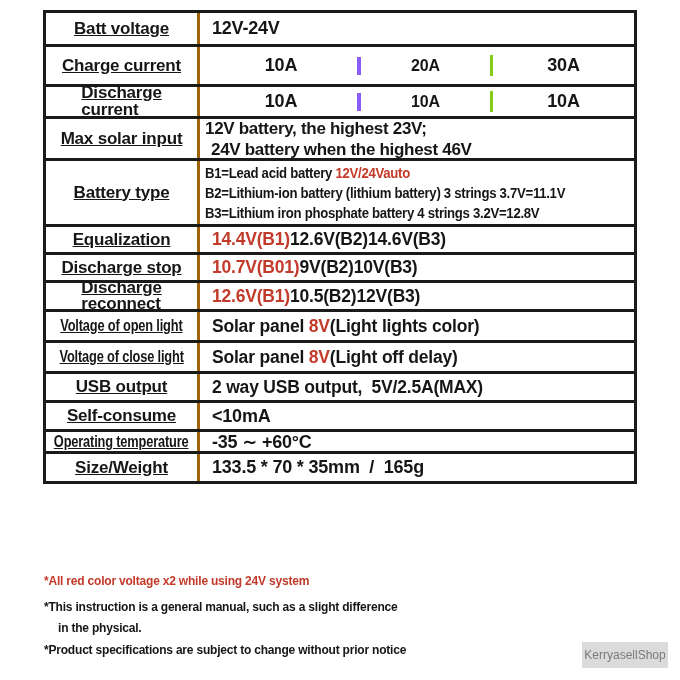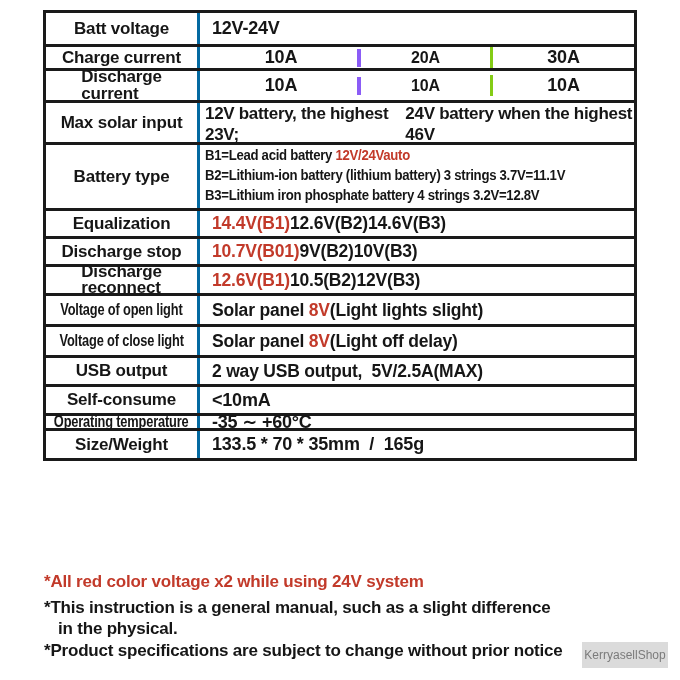--- a/index.html
+++ b/index.html
@@ -8,46 +8,46 @@
     font-family:"Liberation Sans","DejaVu Sans",sans-serif;
     font-weight:bold; color:#161616; overflow:hidden;
   }
   .spec-table {
     position:absolute; left:43px; top:10px; width:594px;
     border:3px solid #1a1a1a; box-sizing:border-box; background:#fff;
   }
   .trow { display:flex; align-items:stretch; border-top:3px solid #1a1a1a; box-sizing:border-box; }
   .trow.first { border-top:none; }
   .lcell {
-    flex:0 0 154px; width:154px; border-right:3px solid #0369a1; box-sizing:border-box;
+    flex:0 0 154px; width:154px; border-right:3px solid #a16207; box-sizing:border-box;
     display:flex; align-items:center; justify-content:center; text-align:center;
-    font-size:17px; letter-spacing:-0.2px;
+    font-size:17px; letter-spacing:-0.2px;text-decoration:underline;
   }
   .vcell {
     flex:1; display:flex; align-items:center; padding-left:12px; box-sizing:border-box;
     font-size:18px; letter-spacing:-0.2px;
   }
   .vcell.nopad { padding-left:5px; }
   .col-a { flex:0 0 152px; display:flex; align-items:center; justify-content:center; font-size:18px; }
   .col-b { flex:0 0 133px; display:flex; align-items:center; justify-content:center; font-size:16px;
            border-left:4px solid #8b5cf6; box-sizing:border-box; }
   .col-c { flex:1; display:flex; align-items:center; justify-content:center; font-size:18px;
            border-left:3px solid #84cc16; box-sizing:border-box; }
   .cond { transform:scaleX(0.8); white-space:nowrap; font-size:16px; }
   .two-line { text-align:left; line-height:0.95; }
   .red { color:#c23a2a; }
-  .stack { display:flex; flex-direction:row; justify-content:space-between; align-items:flex-start;
+  .stack { display:flex; flex-direction:column; justify-content:center; align-items:flex-start;
            padding-left:10px; }
   .solar-lines { font-size:17px; line-height:21px; letter-spacing:-0.3px; }
   .solar-lines .indent { padding-left:6px; }
   .batt-lines { font-size:14px; line-height:20px; letter-spacing:-0.3px;
                 transform:scaleX(0.94); transform-origin:left center; white-space:nowrap; }
   .triple { font-size:17.5px; }
   .mixed { font-size:17.5px;border-radius:11px; }
-  .notes { position:absolute; left:44px; top:571px; font-size:17px; line-height:21px;
+  .notes { position:absolute; left:44px; top:571px; font-size:12px; line-height:21px;
            letter-spacing:-0.2px; }
   .note-red { color:#c23a2a; margin-bottom:5px; }
   .note-indent { padding-left:14px; }
   .note-last { margin-top:1px; }
   .watermark {
     position:absolute; left:582px; top:642px; width:86px; height:26px;
     background:rgba(214,214,214,0.88); color:#7b7b7b; font-weight:normal;
     font-size:12px; display:flex; align-items:center; justify-content:center;
     letter-spacing:0;
   }
@@ -57,21 +57,21 @@
 
 <div class="page">
 
   <div class="spec-table">
 
     <div class="trow first" style="height:31px">
       <div class="lcell">Batt voltage</div>
       <div class="vcell">12V-24V</div>
     </div>
 
-    <div class="trow" style="height:24px">
+    <div class="trow" style="height:40px">
       <div class="lcell">Charge current</div>
       <div class="vcell nopad">
         <div class="col-a">10A</div>
         <div class="col-b">20A</div>
         <div class="col-c">30A</div>
       </div>
     </div>
 
     <div class="trow" style="height:32px">
       <div class="lcell">
@@ -138,21 +138,21 @@
       </div>
     </div>
 
     <div class="trow" style="height:31px">
       <div class="lcell">
         <span class="cond">Voltage of open light</span>
       </div>
       <div class="vcell mixed">
         <span>Solar panel&nbsp;</span>
           <span class="red">8V</span>
-          <span>(Light lights slight)</span>
+          <span>(Light lights color)</span>
       </div>
     </div>
 
     <div class="trow" style="height:31px">
       <div class="lcell">
         <span class="cond">Voltage of close light</span>
       </div>
       <div class="vcell mixed">
         <span>Solar panel&nbsp;</span>
           <span class="red">8V</span>
@@ -163,21 +163,21 @@
     <div class="trow" style="height:29px">
       <div class="lcell">USB output</div>
       <div class="vcell mixed">2 way USB output,&nbsp; 5V/2.5A(MAX)</div>
     </div>
 
     <div class="trow" style="height:29px">
       <div class="lcell">Self-consume</div>
       <div class="vcell">&lt;10mA</div>
     </div>
 
-    <div class="trow" style="height:15px">
+    <div class="trow" style="height:22px">
       <div class="lcell">
         <span class="cond">Operating temperature</span>
       </div>
       <div class="vcell">-35 ∼ +60°C</div>
     </div>
 
     <div class="trow" style="height:30px">
       <div class="lcell">Size/Weight</div>
       <div class="vcell">133.5 * 70 * 35mm&nbsp; /&nbsp; 165g</div>
     </div>

